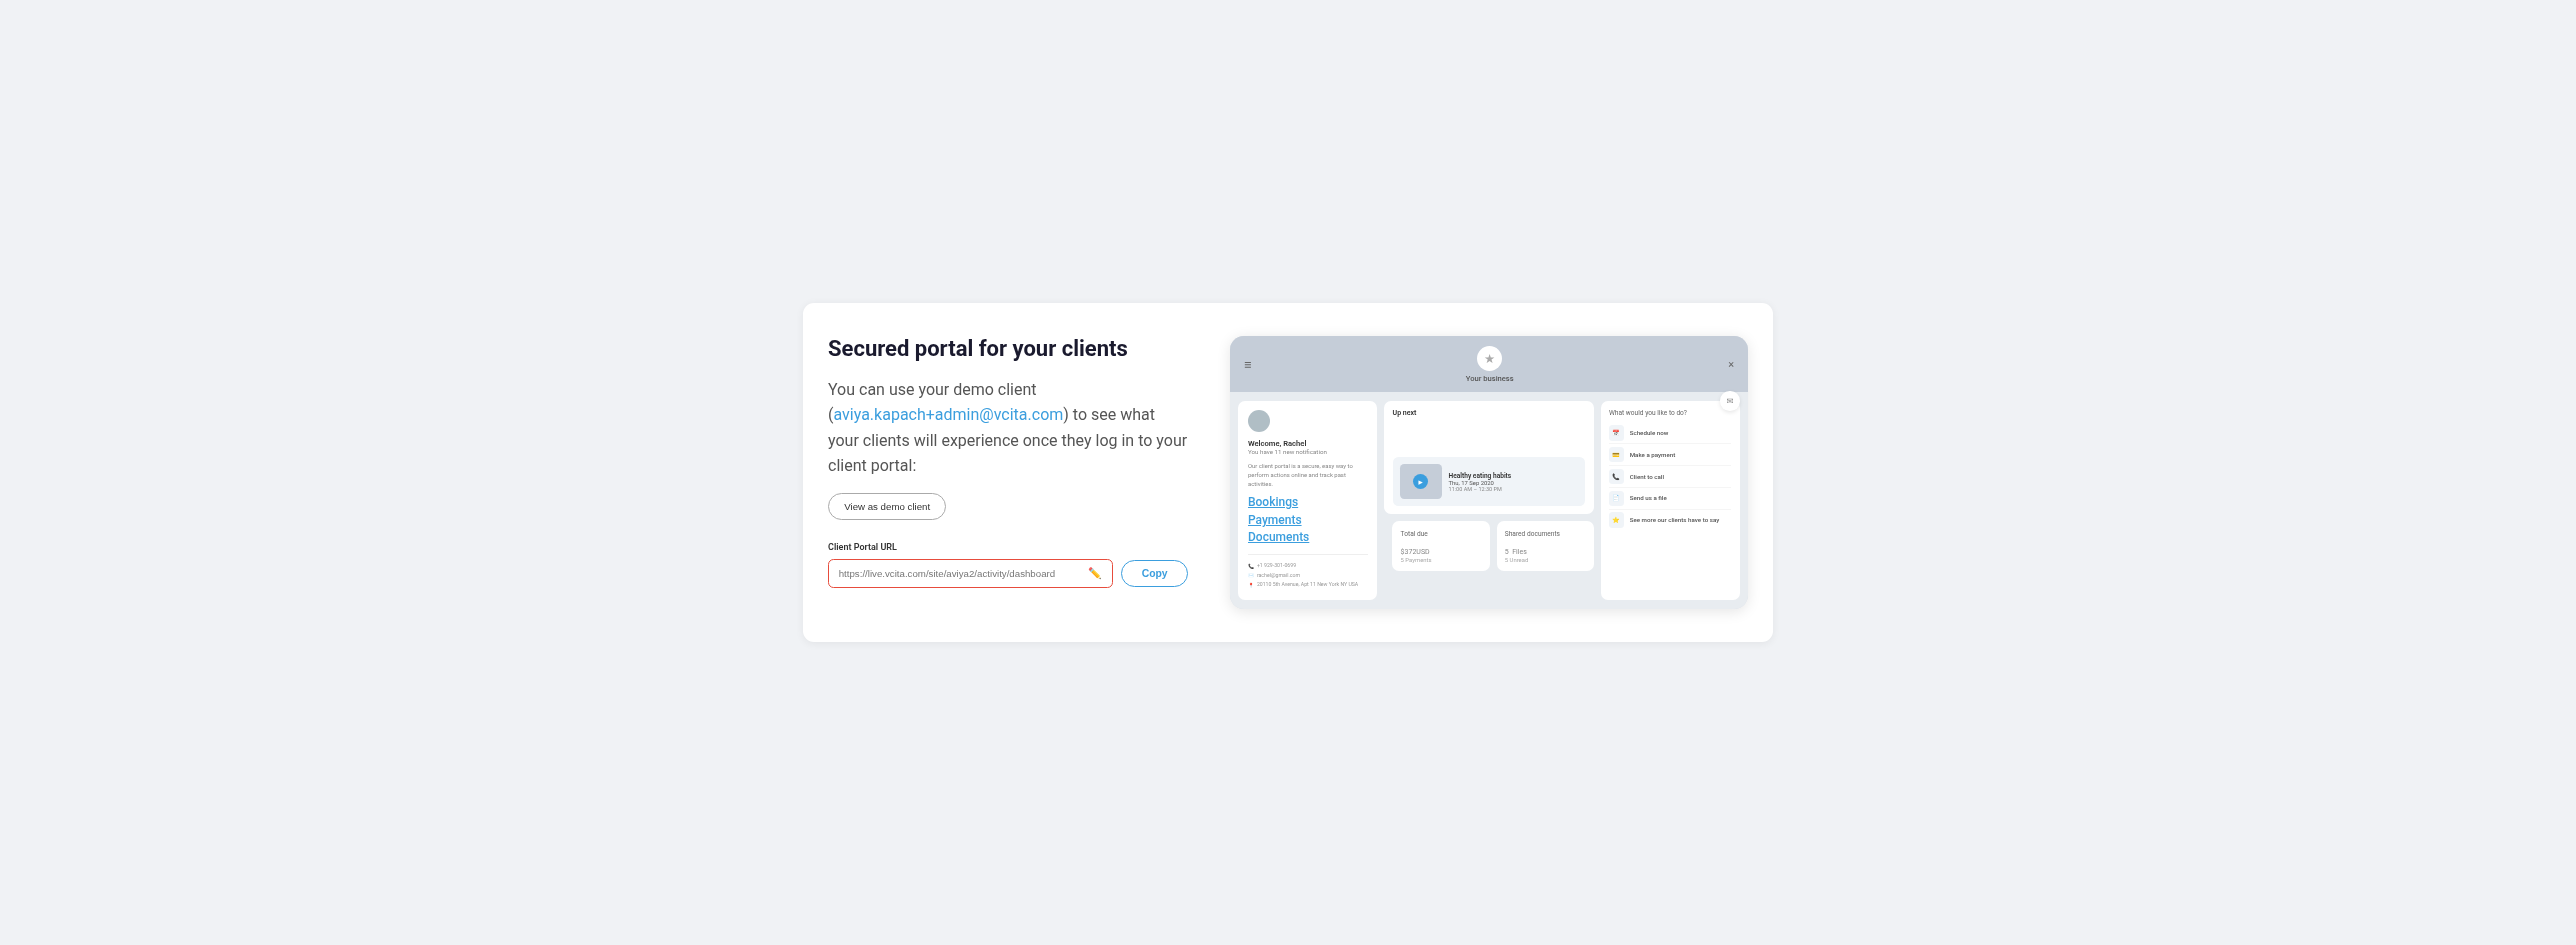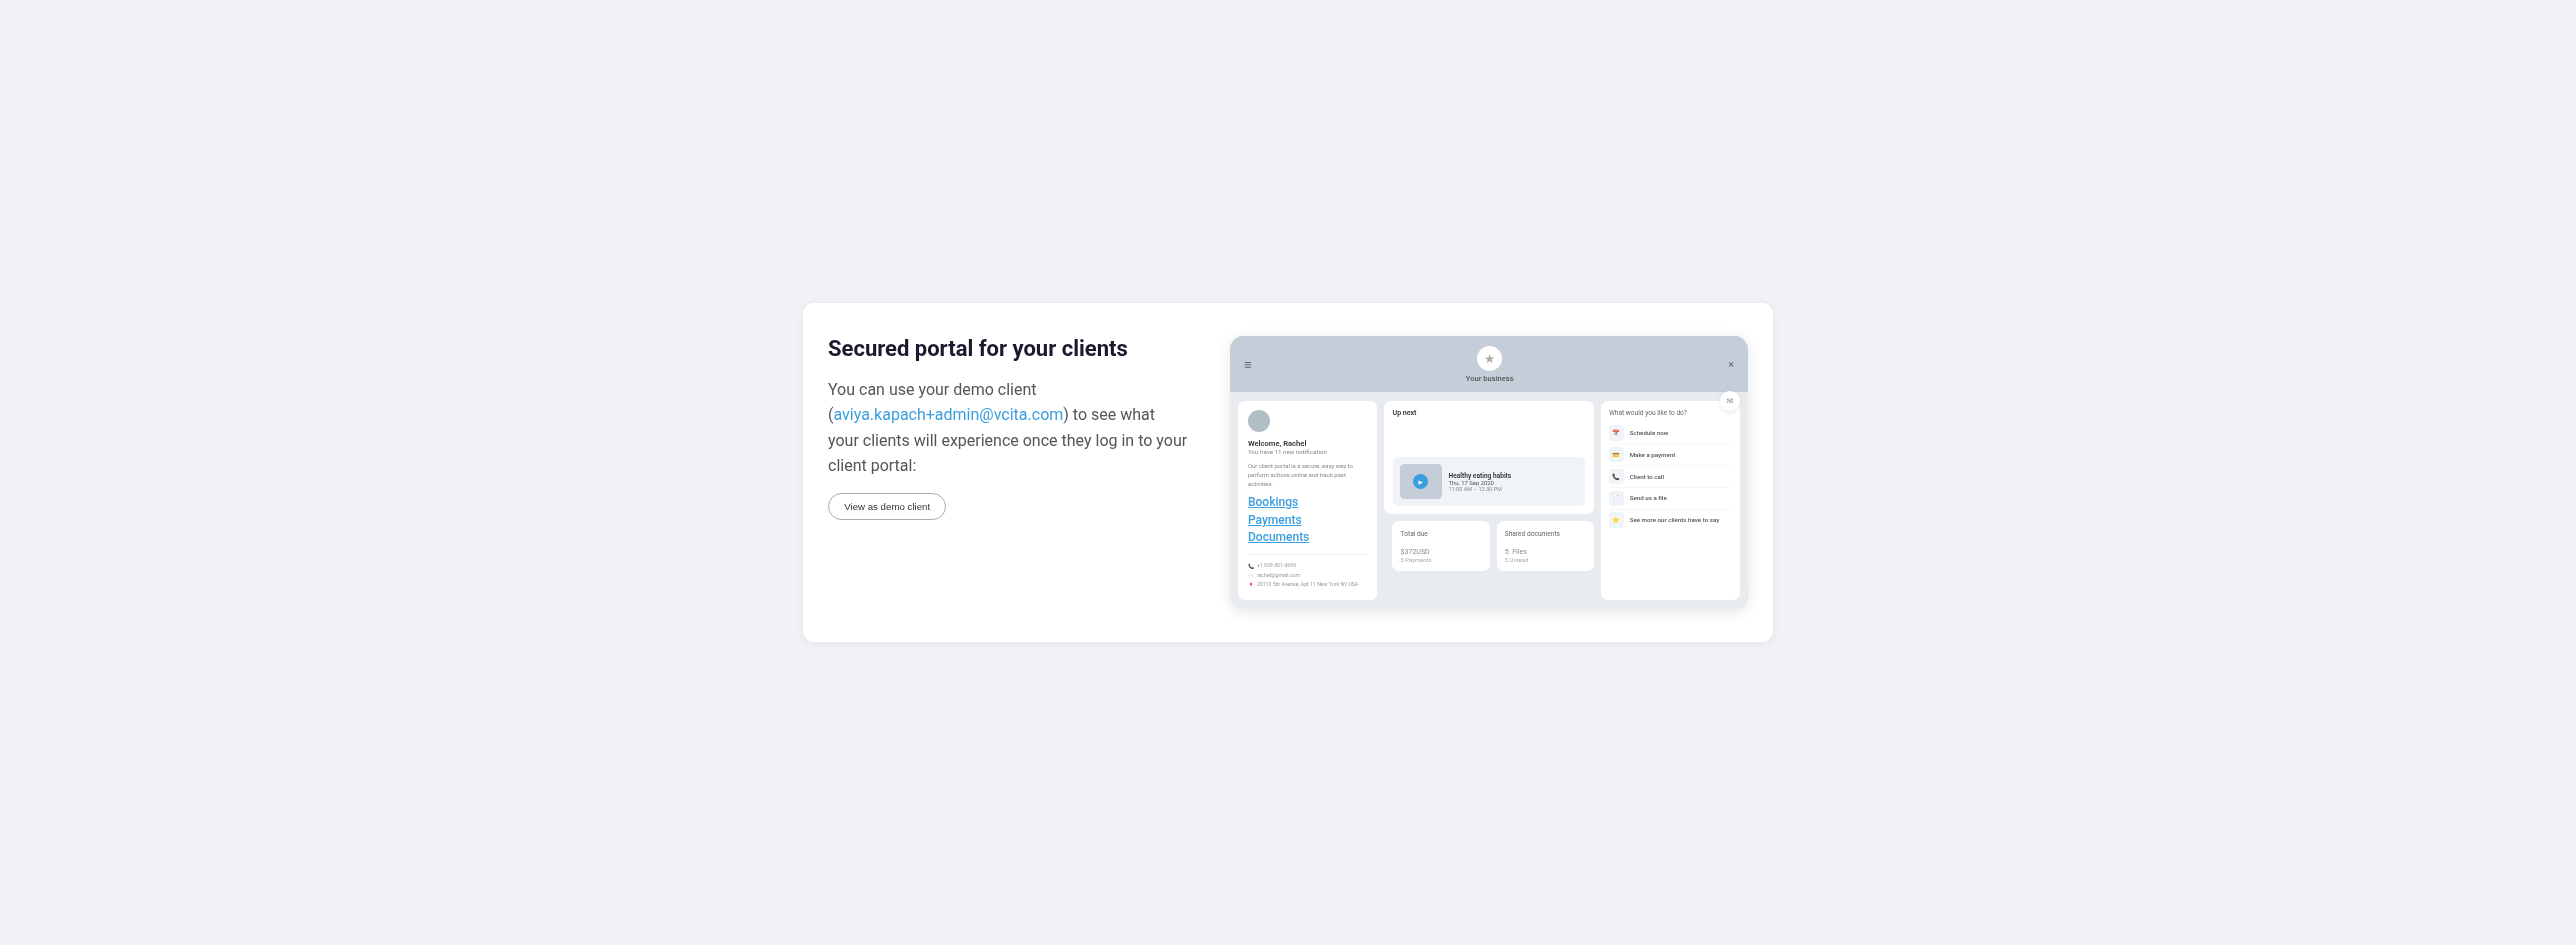--- a/index.html
+++ b/index.html
@@ -321,20 +321,30 @@
 <body>
 
 <div class="card">
 
   <div class="left-panel">
     <h1 class="main-title">Secured portal for your clients</h1>
     <p class="demo-text">
       <span>You can use your demo client (</span><a class="demo-link" href="#">aviya.kapach+admin@vcita.com</a><span>) to see what your clients will experience once they log in to your client portal:</span>
     </p>
     <button class="demo-btn">View as demo client</button>
+    <div class="url-label">
+      <p class="url-section-label">Client Portal URL</p>
+      <div class="url-row">
+        <div class="url-input-wrapper">
+          <input class="url-input" type="text" readonly="" value="https://live.vcita.com/site/aviya2/activity/dashboard" style="">
+          <span class="edit-icon">✏️</span>
+        </div>
+        <button class="copy-btn">Copy</button>
+      </div>
+    </div>
   </div>
 
   <div class="right-panel">
     <div class="portal-preview">
 
       <div class="portal-header">
         <span class="hamburger-icon">≡</span>
         <div class="portal-brand">
           <div class="brand-star">★</div>
           <div class="brand-name">Your business</div>

